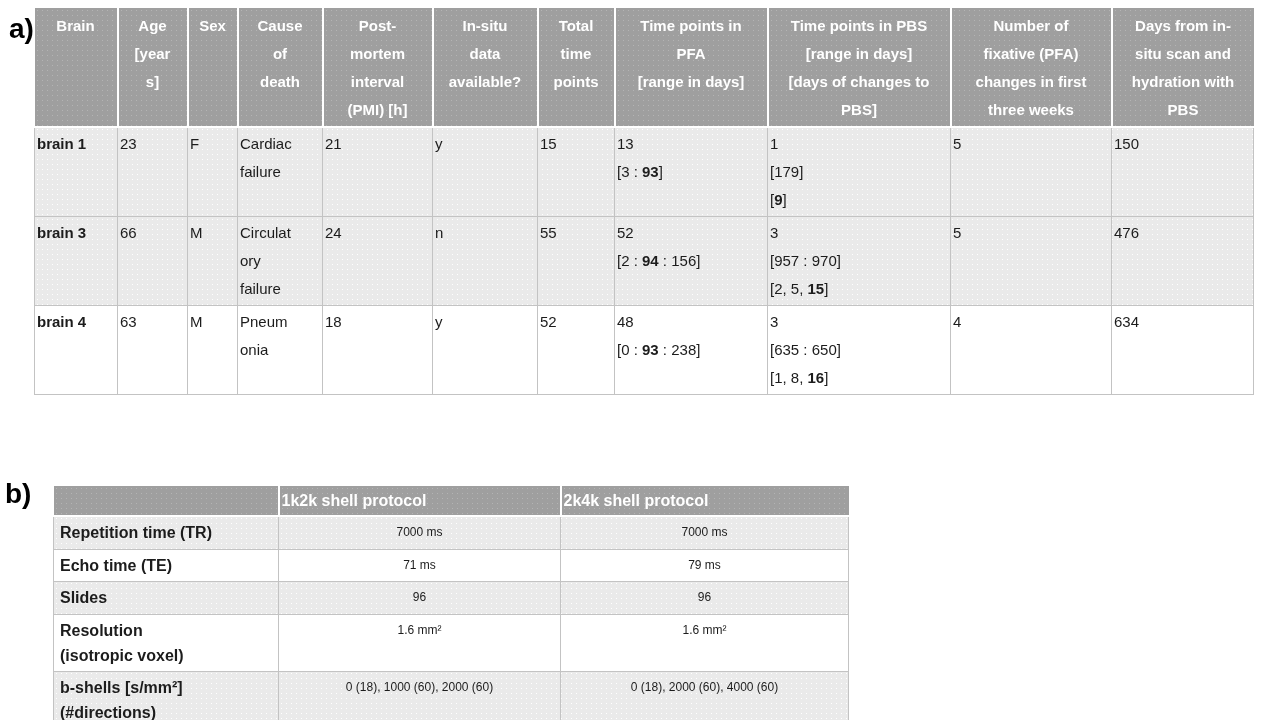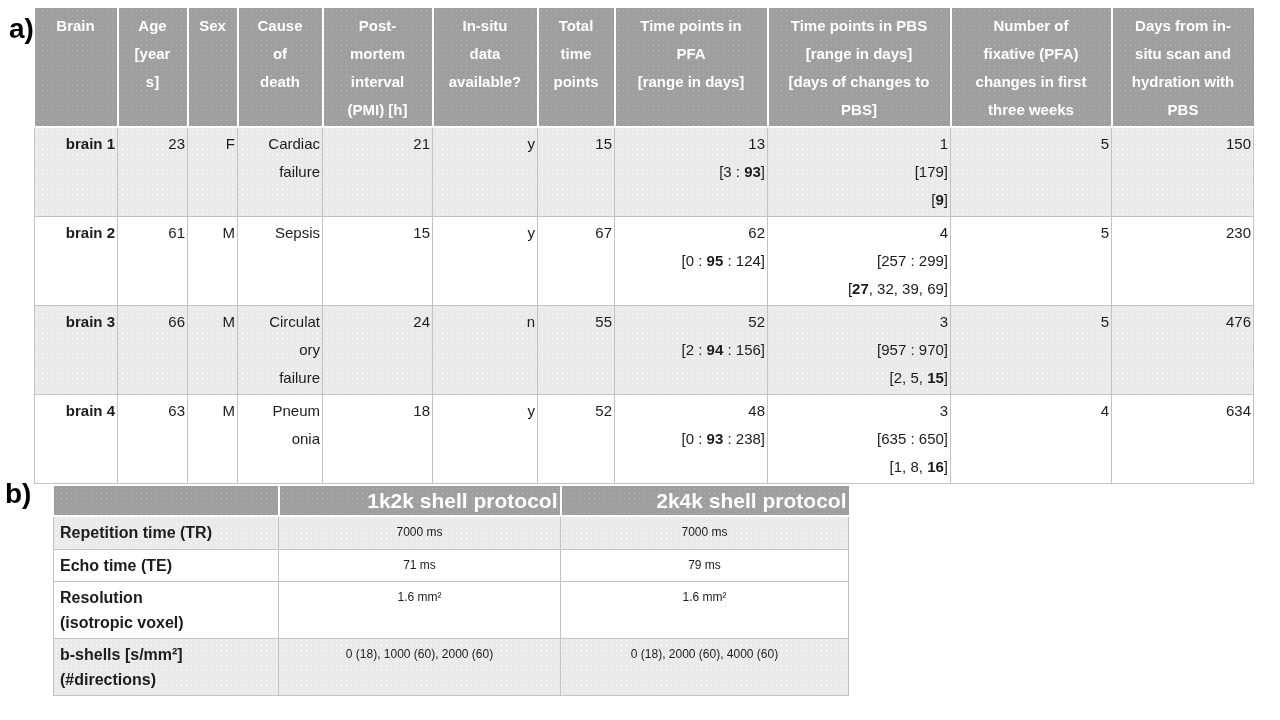--- a/index.html
+++ b/index.html
@@ -41,21 +41,21 @@
     text-align: center;
     padding: 4px 2px 2px;
     border: none;
     border-left: 2px solid #ffffff;
     border-bottom: 2px solid #ffffff;
   }
   #table-a thead th:first-child { border-left: none; }
   #table-a td {
     font-size: 15px;
     line-height: 28px;
-    text-align: right;
+    text-align: left;
     padding: 2px 2px;
     border: 1px solid var(--border, #c3c3c3);
   }
   #table-a td.rowhead { font-weight: 700; }
 
   
   tbody tr.band {
     background-color: var(--band, #eaeaea);
     background-image: radial-gradient(#ffffff 0.8px, rgba(255,255,255,0) 1px);
     background-size: 5px 5px;
@@ -63,22 +63,22 @@
   tbody tr.plain { background-color: var(--row-white, #ffffff); }
 
   
   #table-b thead tr { height: 30px; }
   #table-b thead th {
     background-color: var(--header-bg, #9f9f9f);
     background-image: radial-gradient(rgba(255,255,255,0.22) 0.8px, rgba(255,255,255,0) 1px);
     background-size: 5px 5px;
     color: var(--header-text, #ffffff);
     font-weight: 700;
-    font-size: 21px;
-    text-align: right;
+    font-size: 16px;
+    text-align: left;
     vertical-align: middle;
     padding: 2px;
     border: none;
     border-left: 2px solid #ffffff;
     border-bottom: 2px solid #ffffff;
   }
   #table-b thead th:first-child { border-left: none; }
   #table-b tbody th.rowhead {
     font-weight: 700;
     font-size: 16px;
@@ -137,33 +137,20 @@
         <td class="">F</td>
         <td class="">Cardiac<br>failure</td>
         <td class="">21</td>
         <td class="">y</td>
         <td class="">15</td>
         <td class="">13<br>[3 : <b>93</b>]</td>
         <td class="">1<br>[179]<br>[<b>9</b>]</td>
         <td class="">5</td>
         <td class="">150</td>
       </tr>
-      <tr class="plain">
-        <td class="rowhead">brain 2</td>
-        <td class="">61</td>
-        <td class="">M</td>
-        <td class="">Sepsis</td>
-        <td class="">15</td>
-        <td class="">y</td>
-        <td class="">67</td>
-        <td class="">62<br>[0 : <b>95</b> : 124]</td>
-        <td class="">4<br>[257 : 299]<br>[<b>27</b>, 32, 39, 69]</td>
-        <td class="">5</td>
-        <td class="">230</td>
-      </tr>
       <tr class="band">
         <td class="rowhead">brain 3</td>
         <td class="">66</td>
         <td class="">M</td>
         <td class="">Circulat<br>ory<br>failure</td>
         <td class="">24</td>
         <td class="">n</td>
         <td class="">55</td>
         <td class="">52<br>[2 : <b>94</b> : 156]</td>
         <td class="">3<br>[957 : 970]<br>[2, 5, <b>15</b>]</td>
@@ -205,20 +192,25 @@
       <tr class="band" style="height:33px">
         <th class="rowhead">Repetition time (TR)</th>
         <td>7000 ms</td>
         <td>7000 ms</td>
       </tr>
       <tr class="plain" style="height:18px">
         <th class="rowhead">Echo time (TE)</th>
         <td>71 ms</td>
         <td>79 ms</td>
       </tr>
+      <tr class="band" style="height:33px">
+        <th class="rowhead">Slides</th>
+        <td>96</td>
+        <td>96</td>
+      </tr>
       <tr class="plain" style="height:56px">
         <th class="rowhead">Resolution<br>(isotropic voxel)</th>
         <td>1.6 mm²</td>
         <td>1.6 mm²</td>
       </tr>
       <tr class="band" style="height:56px">
         <th class="rowhead">b-shells [s/mm²]<br>(#directions)</th>
         <td>0 (18), 1000 (60), 2000 (60)</td>
         <td>0 (18), 2000 (60), 4000 (60)</td>
       </tr>

